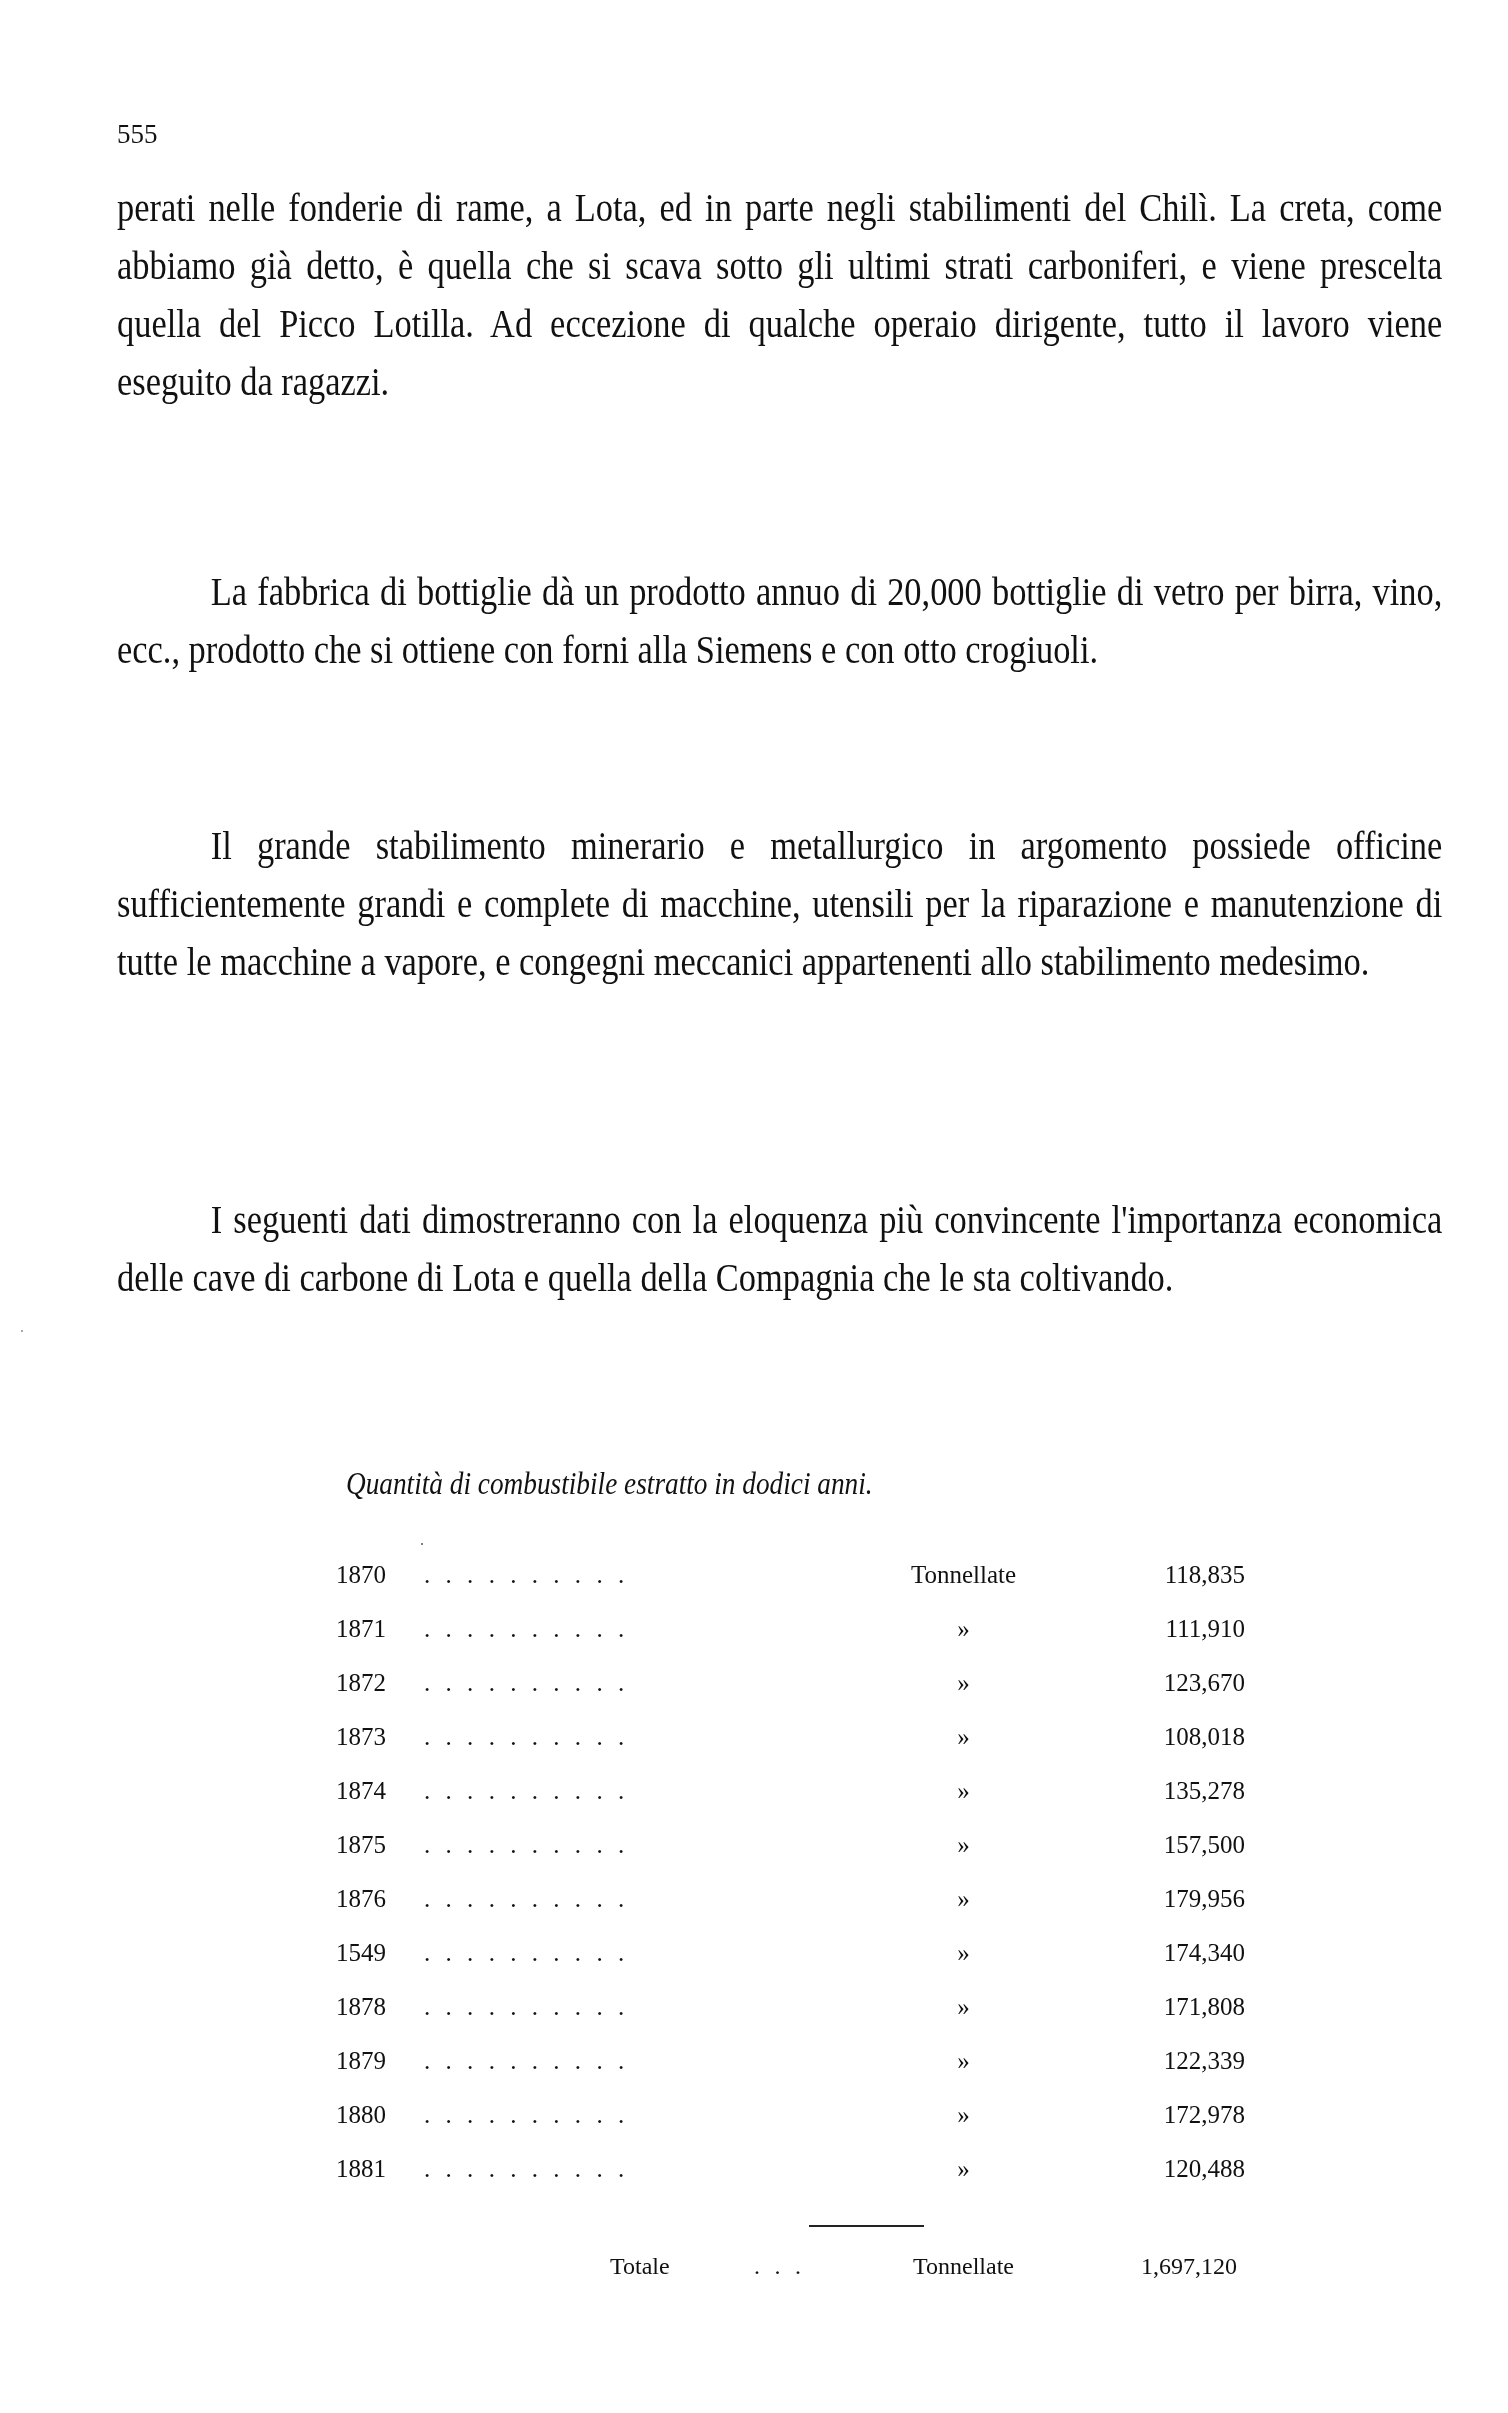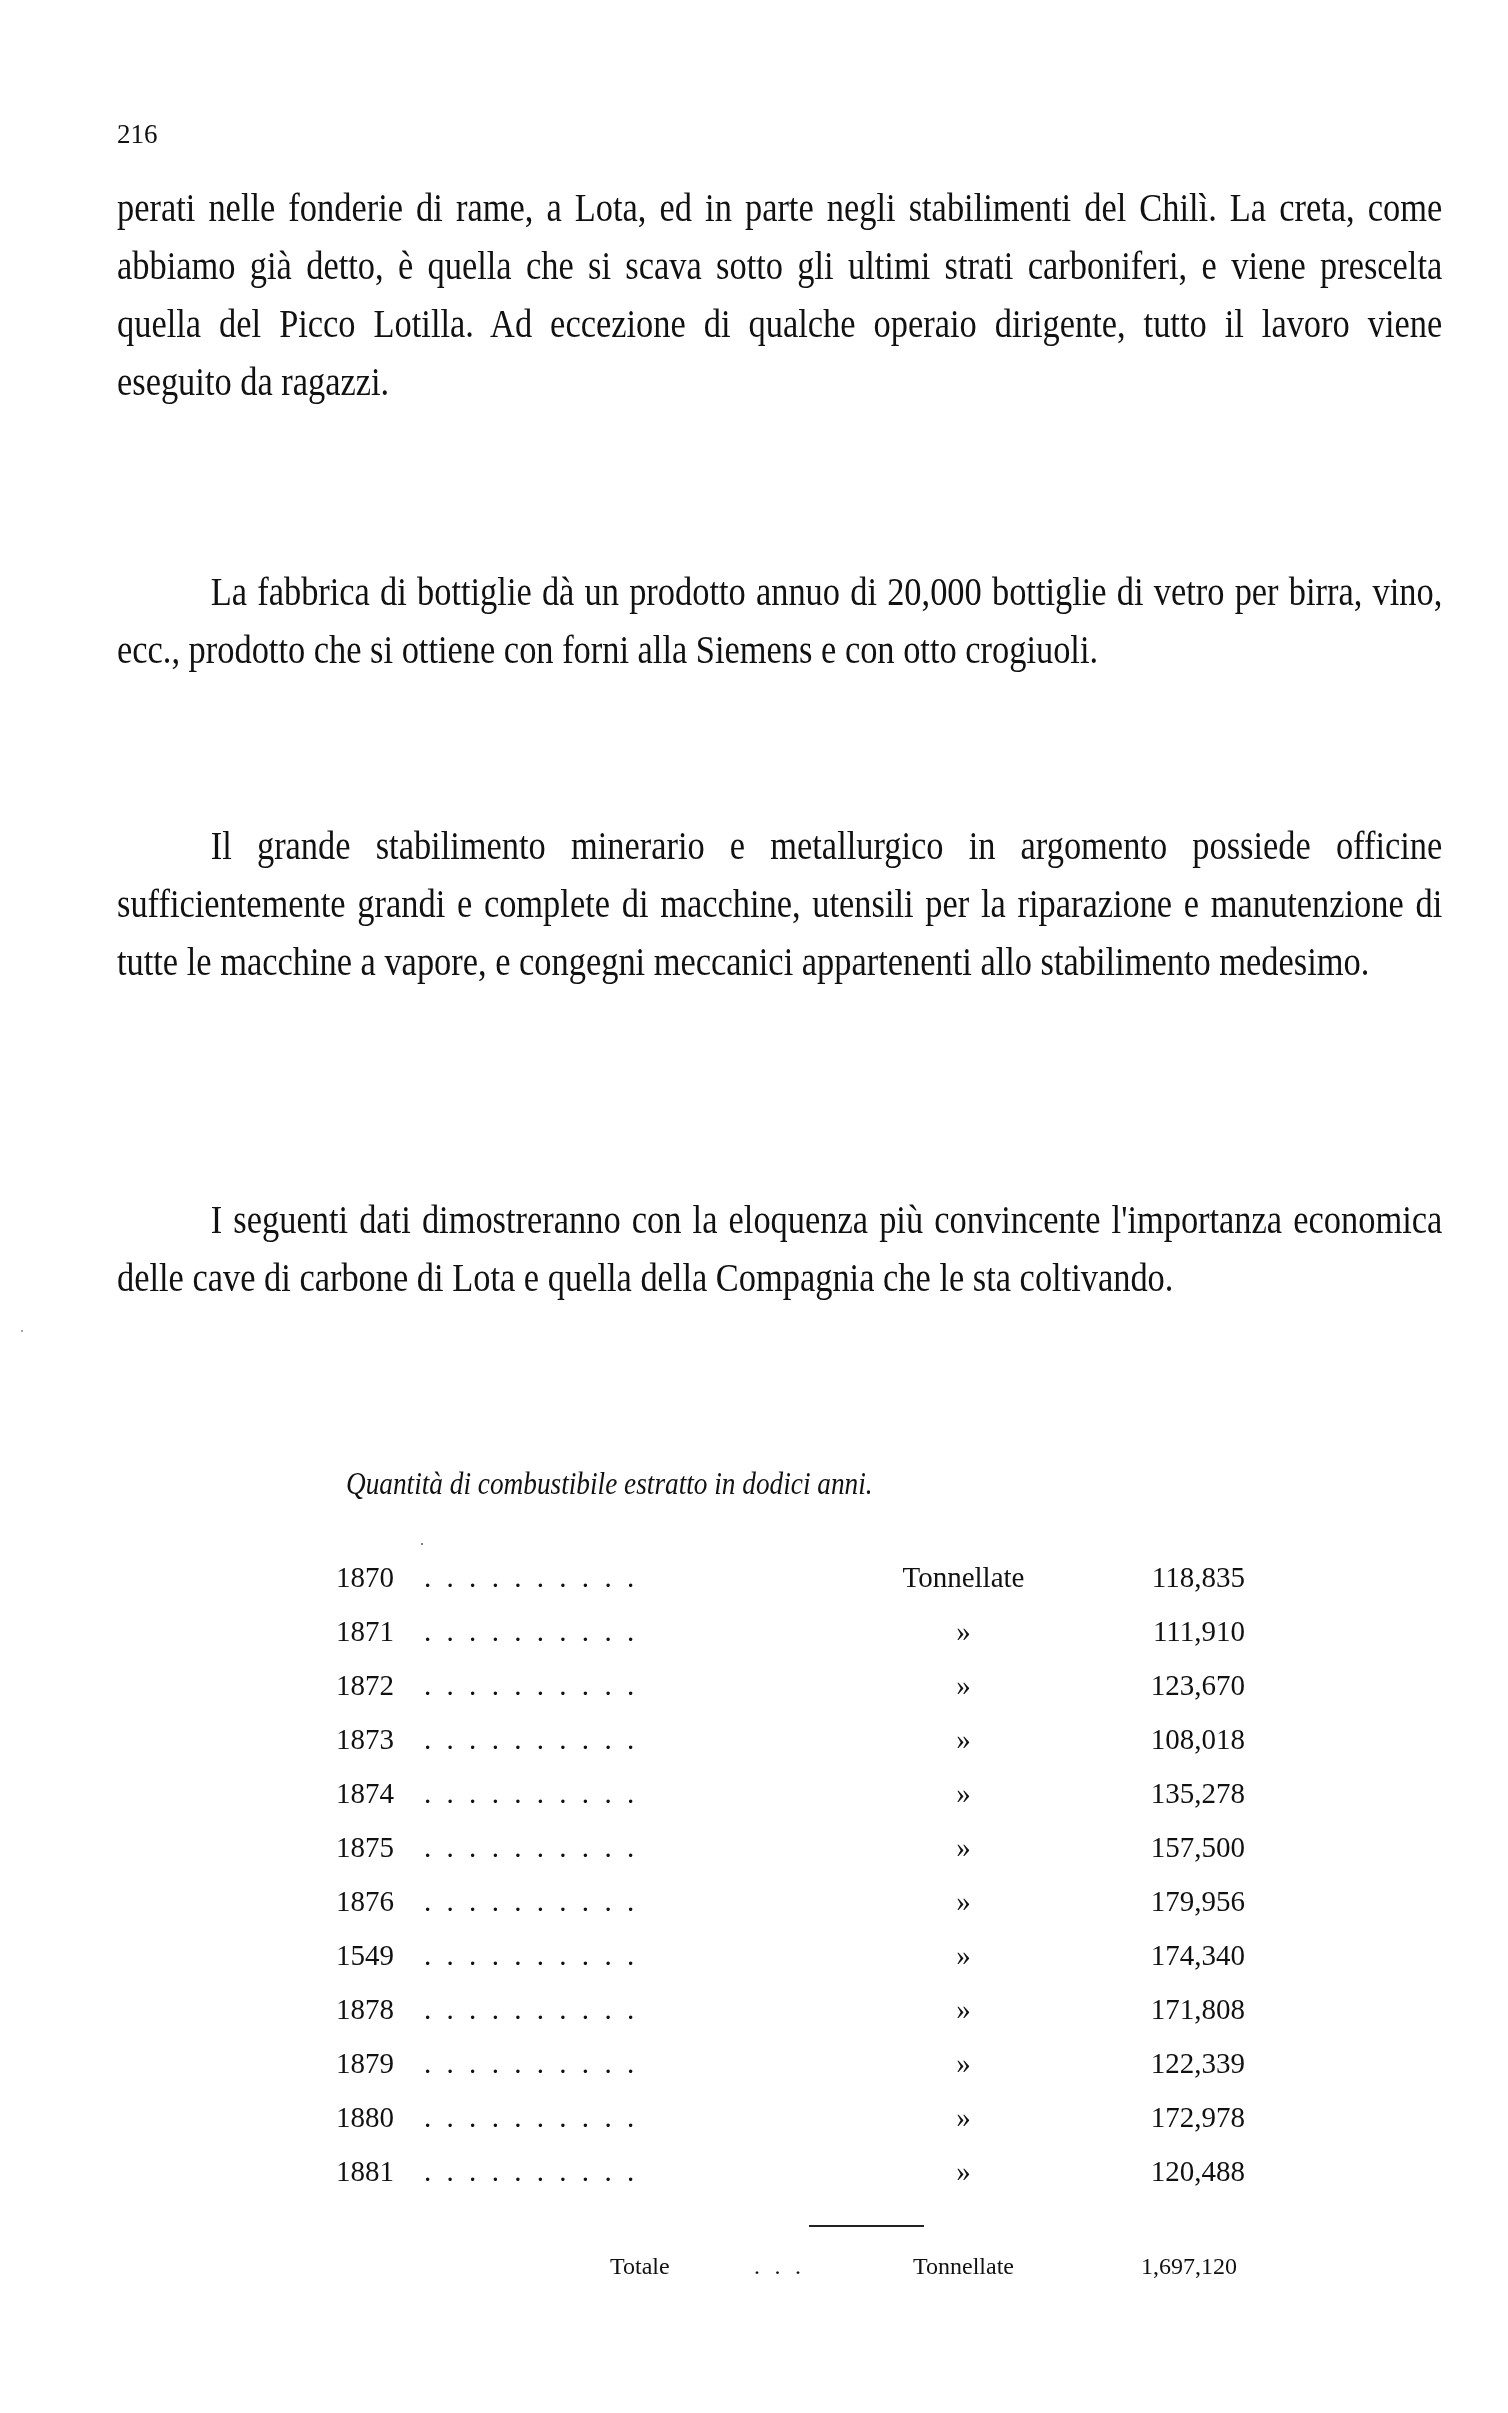--- a/index.html
+++ b/index.html
@@ -27,42 +27,42 @@
   #p1 { top: 179px; }
   #p2 { top: 563px; }
   #p3 { top: 817px; }
   #p4 { top: 1191px; }
   .caption {
     position: absolute; top: 1466px; left: 346px; width: 925px;
     font-style: italic; font-size: 31px; text-align: left;
     transform: scaleX(0.88); transform-origin: left top;
   }
   .table { position: absolute; left: 336px; top: 1561px; width: 909px; }
-  .row { position: relative; height: 54px; font-size: 29px; }
+  .row { position: relative; height: 54px; font-size: 25px; }
   .row .year { position: absolute; left: 0; top: 0; }
   .row .dots { position: absolute; left: 88px; top: 0; letter-spacing: 15.3px; }
   .row .unit { position: absolute; left: 547px; width: 161px; top: 0; text-align: center; }
   .row .unit.ditto { left: 563px; width: 129px; }
   .row .value { position: absolute; right: 0; top: 0; text-align: right; }
   .rule { position: absolute; left: 809px; top: 2225px; width: 115px; height: 2.4px; background: #222; }
   .total-row { position: absolute; left: 336px; top: 2253px; width: 909px; height: 48px; font-size: 24px; }
   .total-row .total-label { position: absolute; left: 274px; top: 0; }
   .total-row .total-dots { position: absolute; left: 418px; top: 0; letter-spacing: 14.5px; }
   .total-row .unit { position: absolute; left: 547px; width: 161px; top: 0; text-align: center; }
   .total-row .value { position: absolute; right: 8px; top: 0; }
   .margin-mark { position: absolute; left: 21px; top: 1330px; width: 2.4px; height: 2.4px; background: #888; border-radius: 50%; }
   .stray-dot { position: absolute; left: 421px; top: 1543px; width: 2.4px; height: 2.4px; background: #555; border-radius: 50%; }
 </style>
 </head>
 <body>
 
 <div class="page">
 
   <div class="running-head">
-    <span class="page-number">216</span>
+    <span class="page-number">555</span>
   </div>
 
   <p class="para" id="p1"><span>perati nelle fonderie di rame, a Lota, ed in parte negli stabilimenti del Chilì. La creta, come abbiamo già detto, è quella che si scava sotto gli ultimi strati carboniferi, e viene prescelta quella del Picco Lotilla. Ad eccezione di qualche operaio dirigente, tutto il lavoro viene eseguito da ragazzi.</span></p>
 
   <p class="para" id="p2"><span class="indent"></span><span>La fabbrica di bottiglie dà un prodotto annuo di 20,000 bottiglie di vetro per birra, vino, ecc., prodotto che si ottiene con forni alla Siemens e con otto crogiuoli.</span></p>
 
   <p class="para" id="p3"><span class="indent"></span><span>Il grande stabilimento minerario e metallurgico in argomento possiede officine sufficientemente grandi e complete di macchine, utensili per la riparazione e manutenzione di tutte le macchine a vapore, e congegni meccanici appartenenti allo stabilimento medesimo.</span></p>
 
   <p class="para" id="p4"><span class="indent"></span><span>I seguenti dati dimostreranno con la eloquenza più convincente l'importanza economica delle cave di carbone di Lota e quella della Compagnia che le sta coltivando.</span></p>
 

